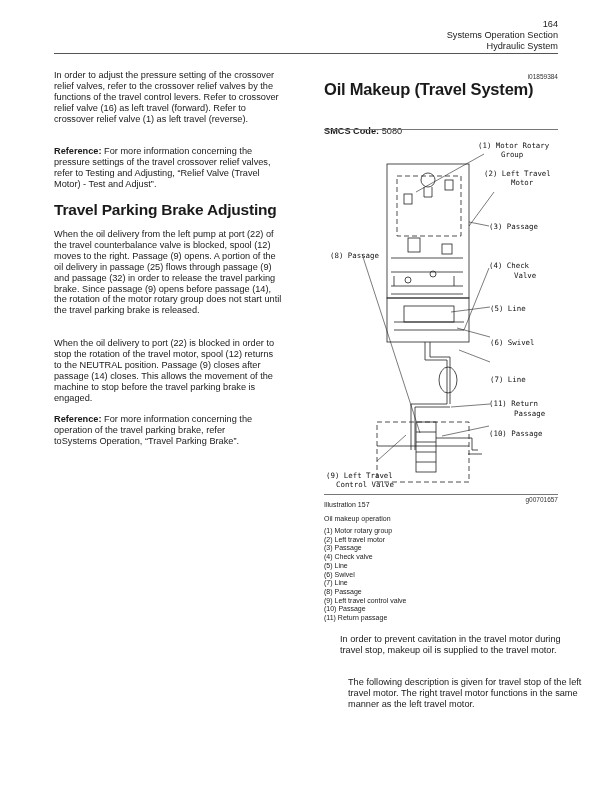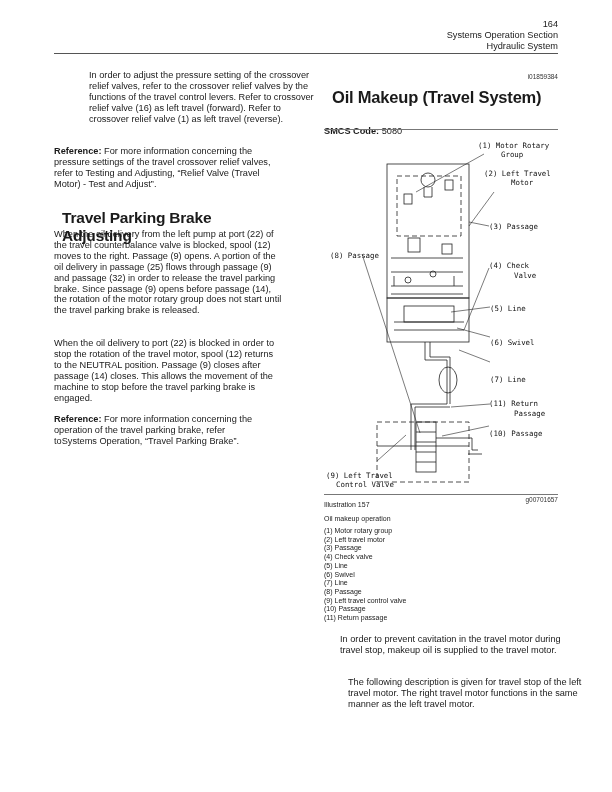--- a/index.html
+++ b/index.html
@@ -6,41 +6,41 @@
   body { width: 612px; height: 792px; position: relative; overflow: hidden;
          font-family: "Liberation Sans", sans-serif; color: #1a1a1a; }
   .header { position: absolute; left: 54px; top: 19px; width: 504px; text-align: right; }
   .header .line { font-size: 9.2px; line-height: 11px; }
   .header .rule { position: absolute; left: 0; top: 34px; width: 504px; height: 1px; background: #555; }
   .col { position: absolute; top: 0; }
   .col-left { left: 54px; width: 225px; }
   .col-right { left: 324px; width: 234px; }
   .para { position: absolute; font-size: 9.2px; line-height: 10.9px; margin: 0; }
   .para b { font-weight: bold; }
-  h2.section { position: absolute; margin: 8px; font-size: 15.5px; font-weight: bold; letter-spacing: -0.2px; }
+  h2.section { position: absolute; margin: 0; font-size: 15.5px; font-weight: bold; letter-spacing: -0.2px; }
   .docid { position: absolute; font-size: 6.5px; color: #333; }
   .smcs { position: absolute; font-size: 9.2px; }
   .rule2 { position: absolute; height: 1px; background: #777; }
   .fig { position: absolute; left: 324px; top: 134px; width: 234px; height: 356px; text-align: right; }
   .fig svg { width: 234px; height: 356px; }
   .caption { position: absolute; font-size: 7px; line-height: 8.6px; }
   .legend { position: absolute; list-style: none; margin: 0; padding: 0; font-size: 7px; line-height: 8.7px; }
 </style>
 </head>
 <body>
 
 <div class="header">
   <div class="line">164</div>
   <div class="line">Systems Operation Section</div>
   <div class="line">Hydraulic System</div>
   <div class="rule"></div>
 </div>
 
 <div class="col col-left">
-  <p class="para" style="top:70px;width:225px;margin-left:35px;">In order to adjust the pressure setting of the crossover relief valves, refer to the crossover relief valves by the functions of the travel control levers. Refer to crossover relief valve (16) as left travel (forward). Refer to crossover relief valve (1) as left travel (reverse).</p>
+  <p class="para" style="top:70px;width:225px;">In order to adjust the pressure setting of the crossover relief valves, refer to the crossover relief valves by the functions of the travel control levers. Refer to crossover relief valve (16) as left travel (forward). Refer to crossover relief valve (1) as left travel (reverse).</p>
   <p class="para" style="top:146px;width:225px;"><b>Reference:</b><span> For more information concerning the pressure settings of the travel crossover relief valves, refer to Testing and Adjusting, “Relief Valve (Travel Motor) - Test and Adjust”.</span></p>
   <h2 class="section" style="top:201px;">Travel Parking Brake Adjusting</h2>
   <p class="para" style="top:229px;width:228px;">When the oil delivery from the left pump at port (22) of the travel counterbalance valve is blocked, spool (12) moves to the right. Passage (9) opens. A portion of the oil delivery in passage (25) flows through passage (9) and passage (32) in order to release the travel parking brake. Since passage (9) opens before passage (14), the rotation of the motor rotary group does not start until the travel parking brake is released.</p>
   <p class="para" style="top:338px;width:228px;">When the oil delivery to port (22) is blocked in order to stop the rotation of the travel motor, spool (12) returns to the NEUTRAL position. Passage (9) closes after passage (14) closes. This allows the movement of the machine to stop before the travel parking brake is engaged.</p>
   <p class="para" style="top:414px;width:210px;"><b>Reference:</b><span> For more information concerning the operation of the travel parking brake, refer toSystems Operation, “Travel Parking Brake”.</span></p>
 </div>
 
 <div class="col col-right">
   <div class="docid" style="top:73px;right:0;">i01859384</div>
   <h2 class="section" style="top:80px;font-size:16.5px;">Oil Makeup (Travel System)</h2>

